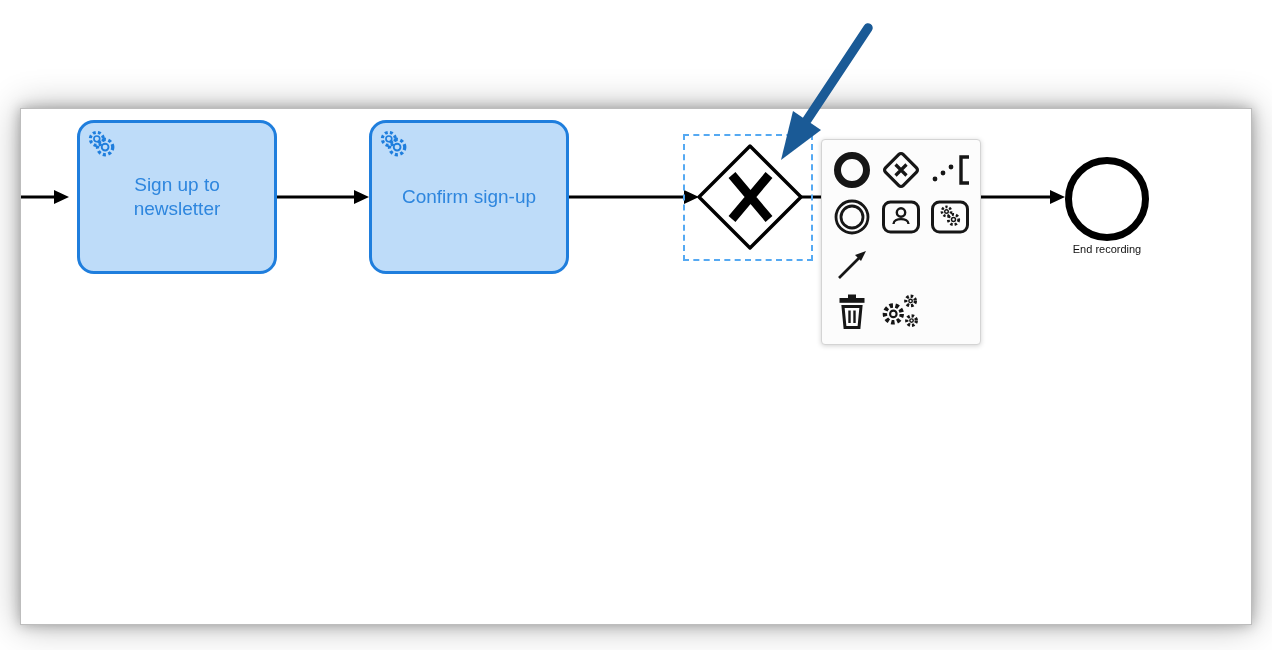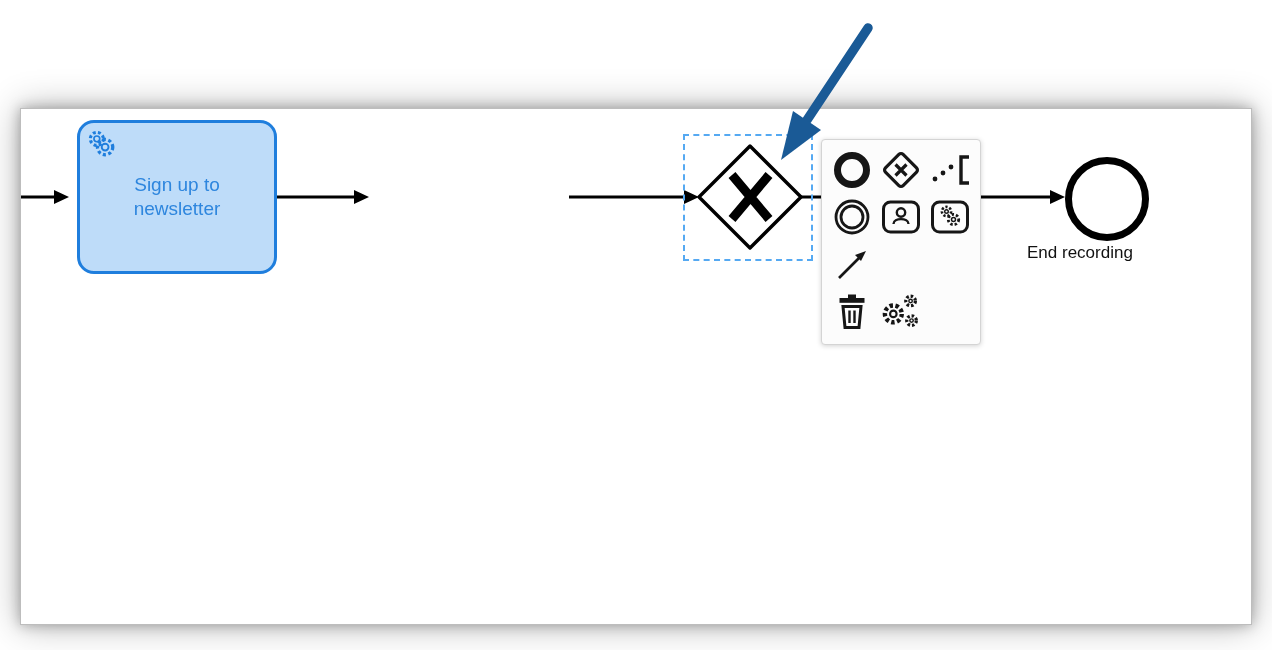--- a/index.html
+++ b/index.html
@@ -52,22 +52,22 @@
     position: absolute;
     left: 662px; top: 25px;
     width: 130px; height: 127px;
     border: 2.5px dashed var(--selection-stroke);
   }
 
   
   .end-event-label {
     position: absolute;
     left: 1006px; top: 134px; width: 160px;
-    text-align: left;
-    font-size: 17px;
+    text-align: center;
+    font-size: 11px;
     color: var(--label-color);
   }
 
   
   .context-pad {
     position: absolute;
     left: 800px; top: 30px;
     width: 160px; height: 206px;
     background: var(--pad-bg);
     border: 1px solid var(--pad-border);
@@ -138,20 +138,31 @@
       <g fill="none" stroke="currentColor">
         <circle cx="10.5" cy="10.5" r="6.3" stroke-width="3" stroke-dasharray="2.8 2.2"></circle>
         <circle cx="10.5" cy="10.5" r="2.8" stroke-width="1.6"></circle>
         <circle cx="18.5" cy="18.5" r="7.4" stroke-width="3.2" stroke-dasharray="3 2.4"></circle>
         <circle cx="18.5" cy="18.5" r="3.3" stroke-width="1.8"></circle>
       </g>
     </svg>
     <div class="task-label">Sign up to newsletter</div>
   </div>
 
+  <div class="task task-2">
+    <svg class="task-type-icon" viewBox="0 0 30 30">
+      <g fill="none" stroke="currentColor">
+        <circle cx="10.5" cy="10.5" r="6.3" stroke-width="3" stroke-dasharray="2.8 2.2"></circle>
+        <circle cx="10.5" cy="10.5" r="2.8" stroke-width="1.6"></circle>
+        <circle cx="18.5" cy="18.5" r="7.4" stroke-width="3.2" stroke-dasharray="3 2.4"></circle>
+        <circle cx="18.5" cy="18.5" r="3.3" stroke-width="1.8"></circle>
+      </g>
+    </svg>
+    <div class="task-label">Confirm sign-up</div>
+  </div>
 
   <div class="selection-box"></div>
 
   <div class="end-event-label">End recording</div>
 
   <div class="context-pad">
 
     <button class="pad-entry">
       <svg width="44" height="44" viewBox="0 0 44 44">
         <circle cx="22" cy="22" r="14.5" fill="none" stroke="currentColor" stroke-width="7"></circle>

